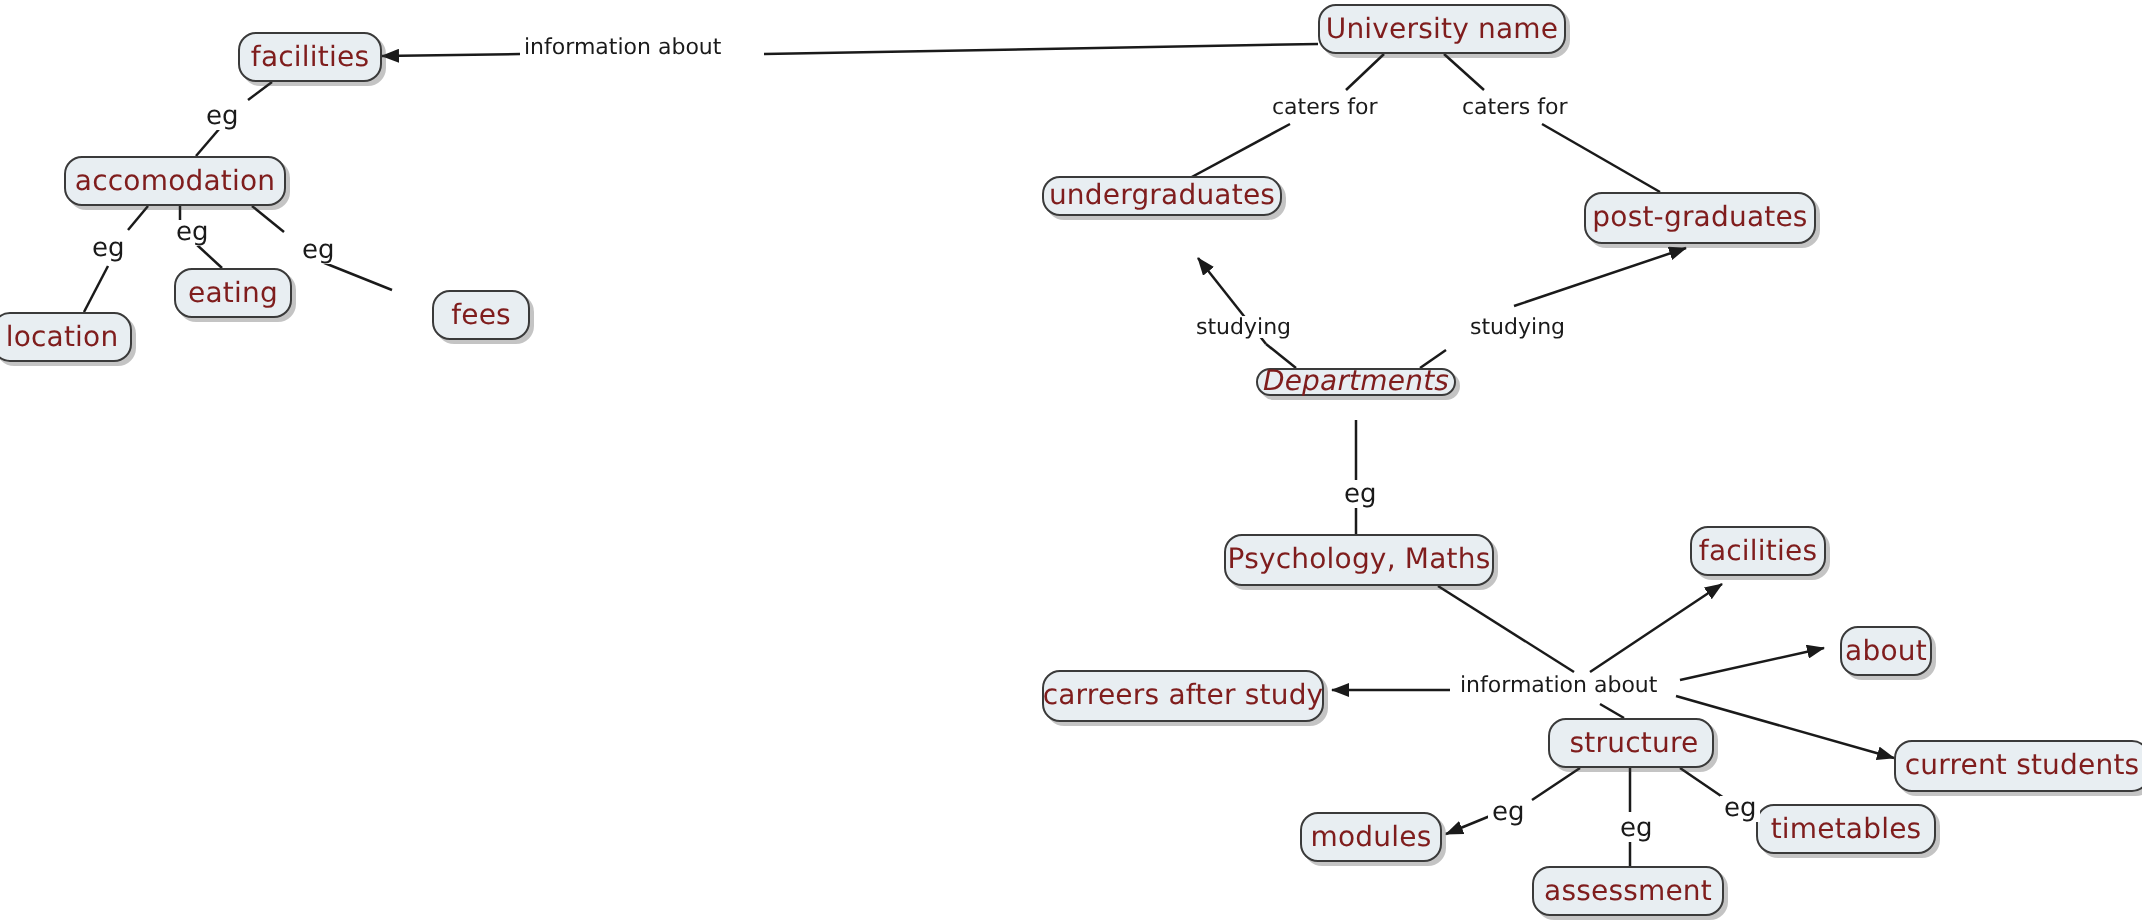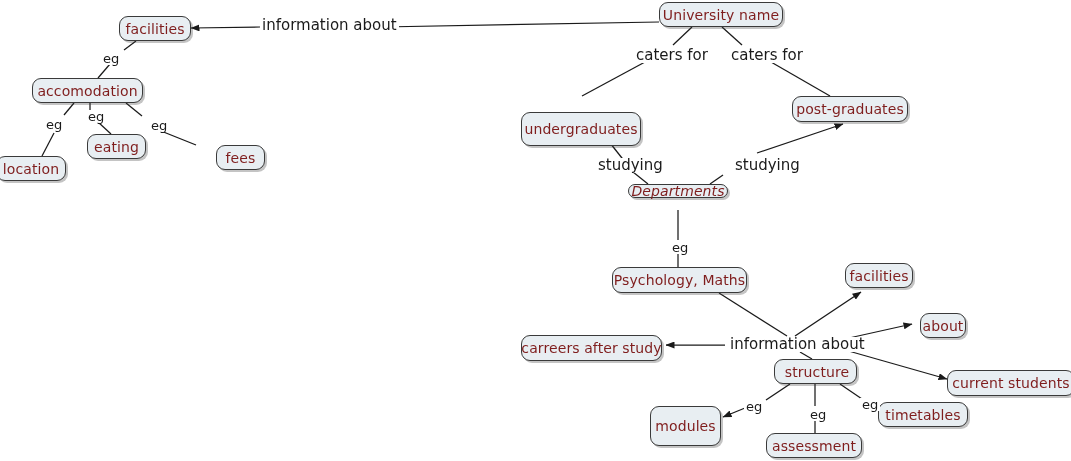--- a/index.html
+++ b/index.html
@@ -37,21 +37,21 @@
     display: flex;
     align-items: center;
     justify-content: center;
     white-space: nowrap;
     letter-spacing: 0.1px;
     padding: 0 9px;
   }
   .link-label {
     position: absolute;
     color: #1a1a1a;
-    font-size: 15px;
+    font-size: 11px;
     line-height: 1;
     white-space: nowrap;
     background: #ffffff;
     padding: 0 2px;
   }
   .link-label.eg {
     font-size: 13px;
   }
 </style>
 </head>
@@ -99,30 +99,30 @@
         <line x1="161" y1="131" x2="196" y2="145"></line>
       </g>
   </svg>
   <div id="node-layer">
       <div class="node" style="left: 119px; top: 16px; width: 72px; height: 25px;">facilities</div>
       <div class="node" style="left: 32px; top: 78px; width: 111px; height: 25px;">accomodation</div>
       <div class="node" style="left: -4px; top: 156px; width: 70px; height: 25px;">location</div>
       <div class="node" style="left: 87px; top: 134px; width: 59px; height: 25px;">eating</div>
       <div class="node" style="left: 189px; top: 145px; width: 49px; height: 25px; margin-left: 27px;">fees</div>
       <div class="node" style="left: 659px; top: 2px; width: 124px; height: 25px;">University name</div>
-      <div class="node" style="left: 521px; top: 112px; width: 120px; height: 34px;">undergraduates</div>
+      <div class="node" style="left: 521px; top: 88px; width: 120px; height: 20px;">undergraduates</div>
       <div class="node" style="left: 792px; top: 96px; width: 116px; height: 26px; text-align: center;">post-graduates</div>
       <div class="node" style="left: 628px; top: 184px; width: 100px; height: 14px; font-style: italic;">Departments</div>
       <div class="node" style="left: 612px; top: 267px; width: 135px; height: 26px;">Psychology, Maths</div>
       <div class="node" style="left: 845px; top: 263px; width: 68px; height: 25px;">facilities</div>
       <div class="node" style="left: 920px; top: 313px; width: 46px; height: 25px;">about</div>
       <div class="node" style="left: 947px; top: 370px; width: 128px; height: 26px;">current students</div>
       <div class="node" style="left: 521px; top: 335px; width: 141px; height: 26px;">carreers after study</div>
       <div class="node" style="left: 774px; top: 359px; width: 83px; height: 25px; padding-left: 12px;">structure</div>
-      <div class="node" style="left: 650px; top: 406px; width: 71px; height: 40px;">modules</div>
+      <div class="node" style="left: 650px; top: 406px; width: 71px; height: 25px;">modules</div>
       <div class="node" style="left: 766px; top: 433px; width: 96px; height: 25px;">assessment</div>
       <div class="node" style="left: 878px; top: 402px; width: 90px; height: 25px;">timetables</div>
     </div>
   <div id="label-layer">
       <div class="link-label" style="left: 260px; top: 18px;">information about</div>
       <div class="link-label" style="left: 634px; top: 48px;">caters for</div>
       <div class="link-label" style="left: 729px; top: 48px;">caters for</div>
       <div class="link-label" style="left: 596px; top: 158px;">studying</div>
       <div class="link-label" style="left: 733px; top: 158px;">studying</div>
       <div class="link-label eg" style="left: 670px; top: 241px;">eg</div>

